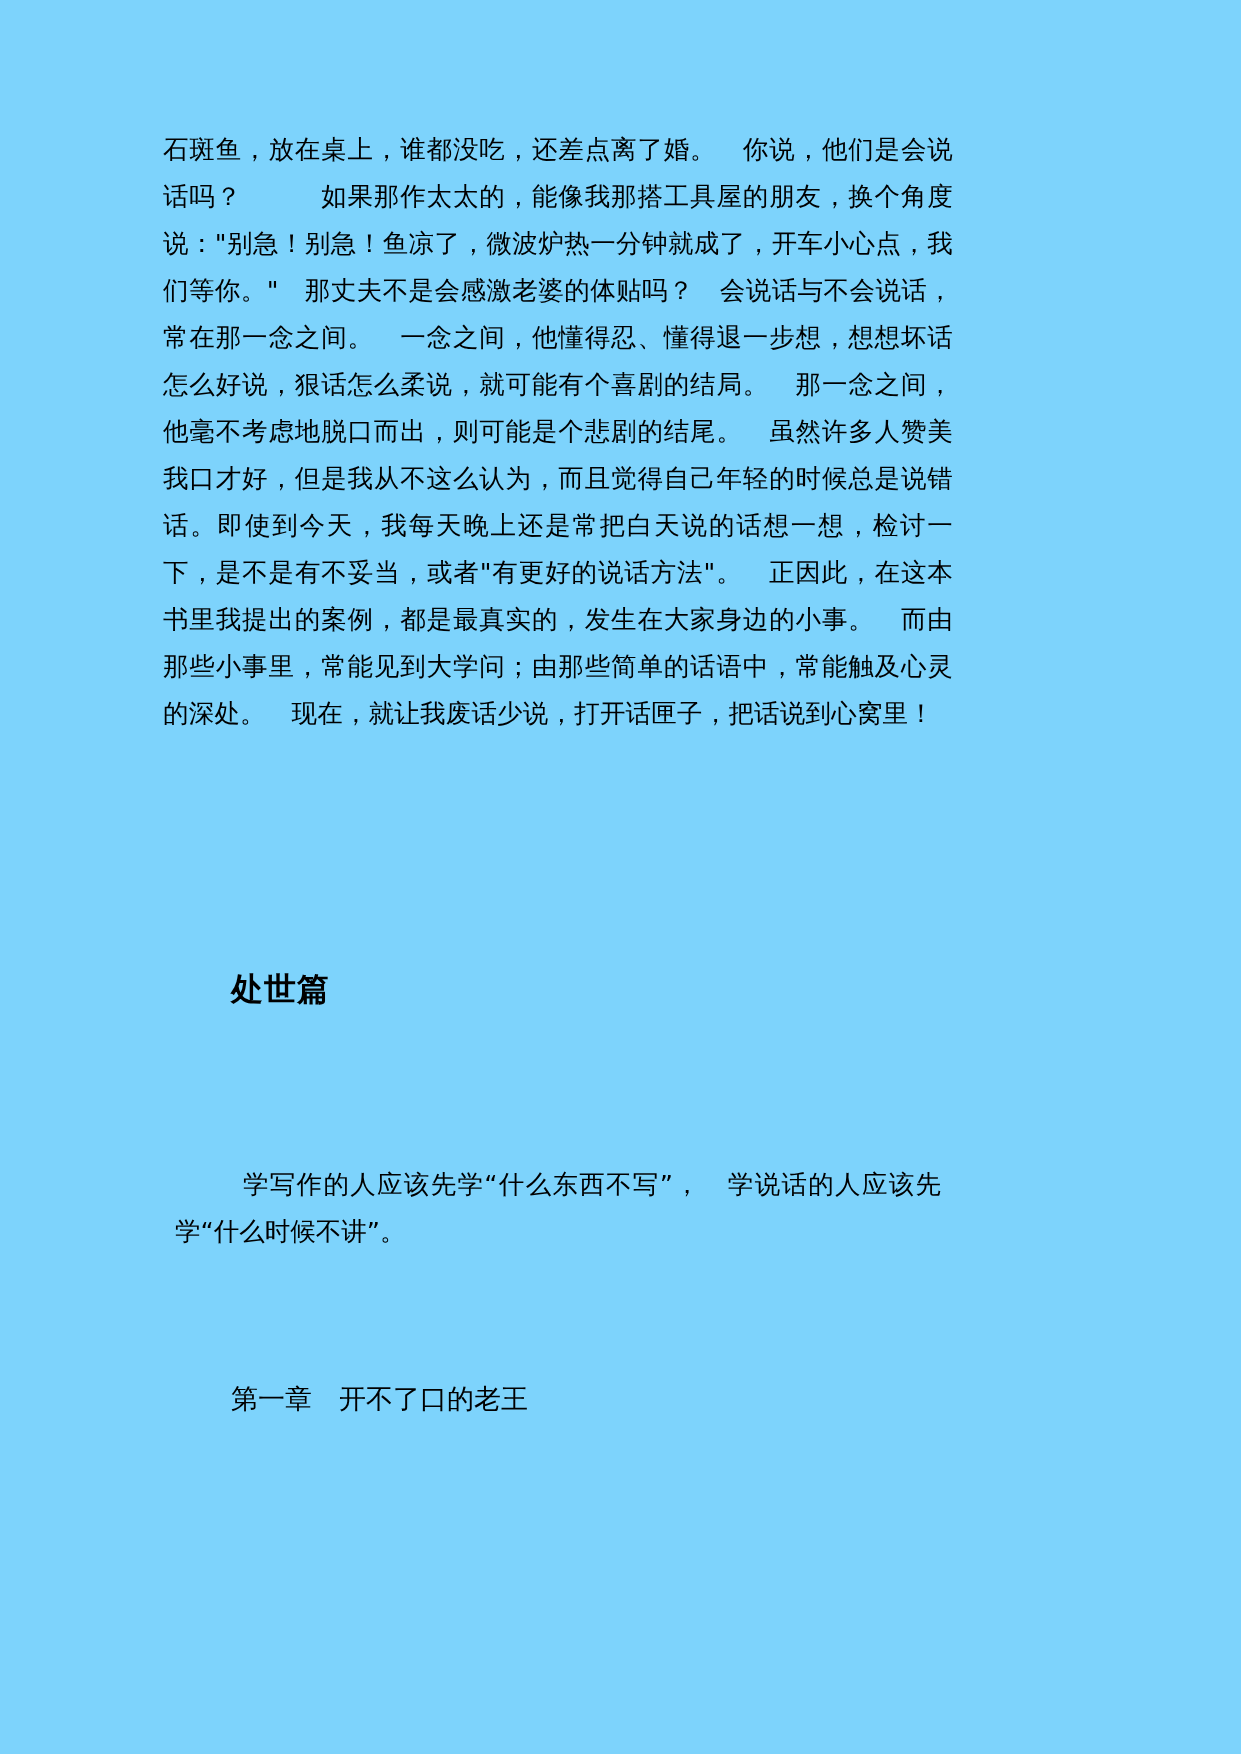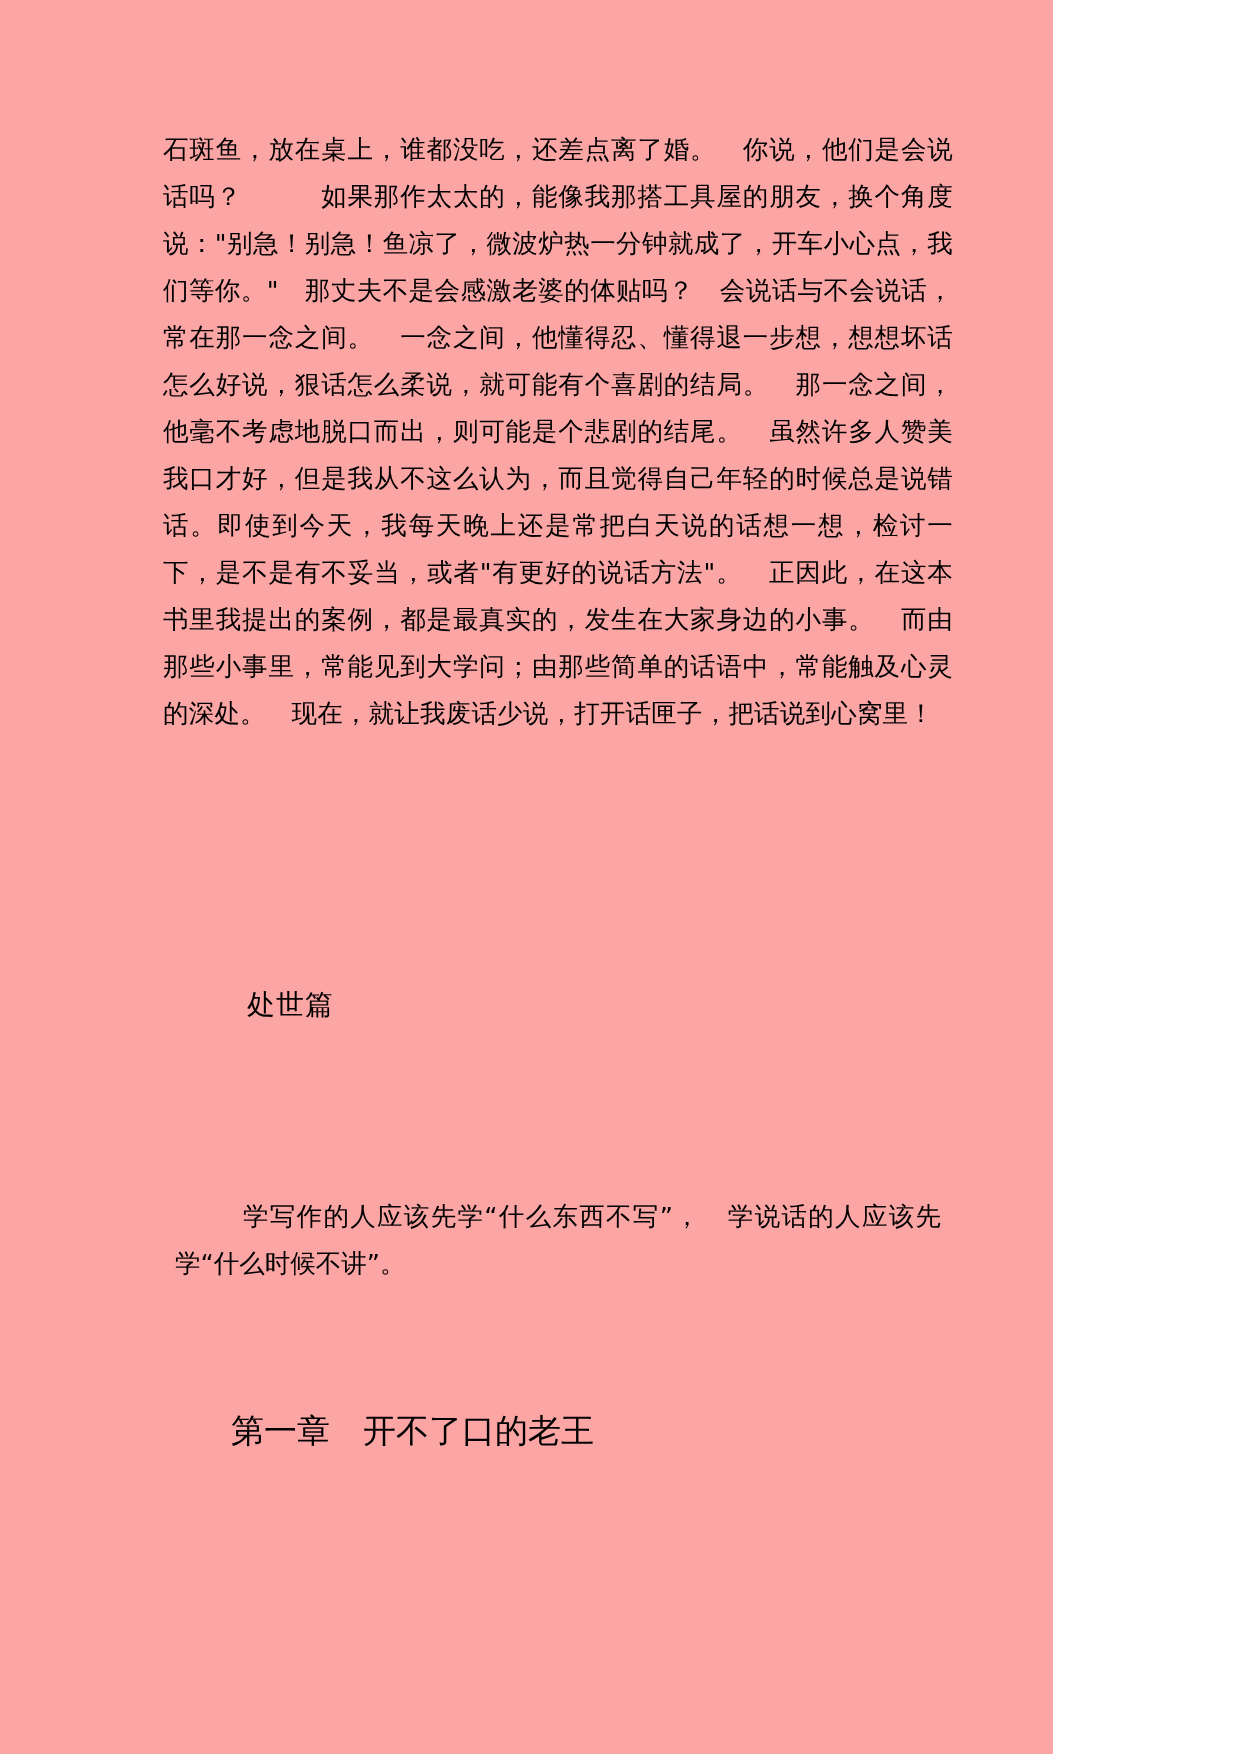--- a/index.html
+++ b/index.html
@@ -6,23 +6,23 @@
     margin: 0;
     padding: 0;
     background: #ffffff;
   }
   body {
     font-family: "DejaVu Sans", "Liberation Sans", sans-serif;
     color: #000000;
   }
   .page {
     position: relative;
-    width: 1053px;
+    width: 1241px;
     height: 1754px;
-    background: #fca5a5;
+    background: #7dd3fc;
     box-sizing: border-box;
     overflow: hidden;
   }
   .content {
     position: absolute;
     left: 163px;
     top: 126px;
     width: 790px;
   }
   .body-para {
@@ -32,38 +32,38 @@
     text-justify: inter-ideograph;
     letter-spacing: 0.2px;
     margin: 0;
     text-indent: 0;
     word-break: break-all;
   }
   .gap-1 { height: 232px; }
   .gap-2 { height: 140px; }
   .gap-3 { height: 108px; }
   .section-heading {
-    font-size: 28px;
+    font-size: 32px;
     line-height: 40px;
-    margin: 16px;
+    margin: 0;
     padding-left: 68px;
-    font-weight: normal;
+    font-weight: bold;
     letter-spacing: 1px;
   }
   .quote-para {
     font-size: 25.5px;
     line-height: 47px;
     margin: 12px;
     text-align: justify;
     text-justify: inter-ideograph;
     text-indent: 68px;
     word-break: break-all;
   }
   .chapter-heading {
-    font-size: 33px;
+    font-size: 27px;
     line-height: 47px;
     margin: 0;
     padding-left: 68px;
     font-weight: normal;
   }
 </style>
 </head>
 <body>
 
 <div class="page">

